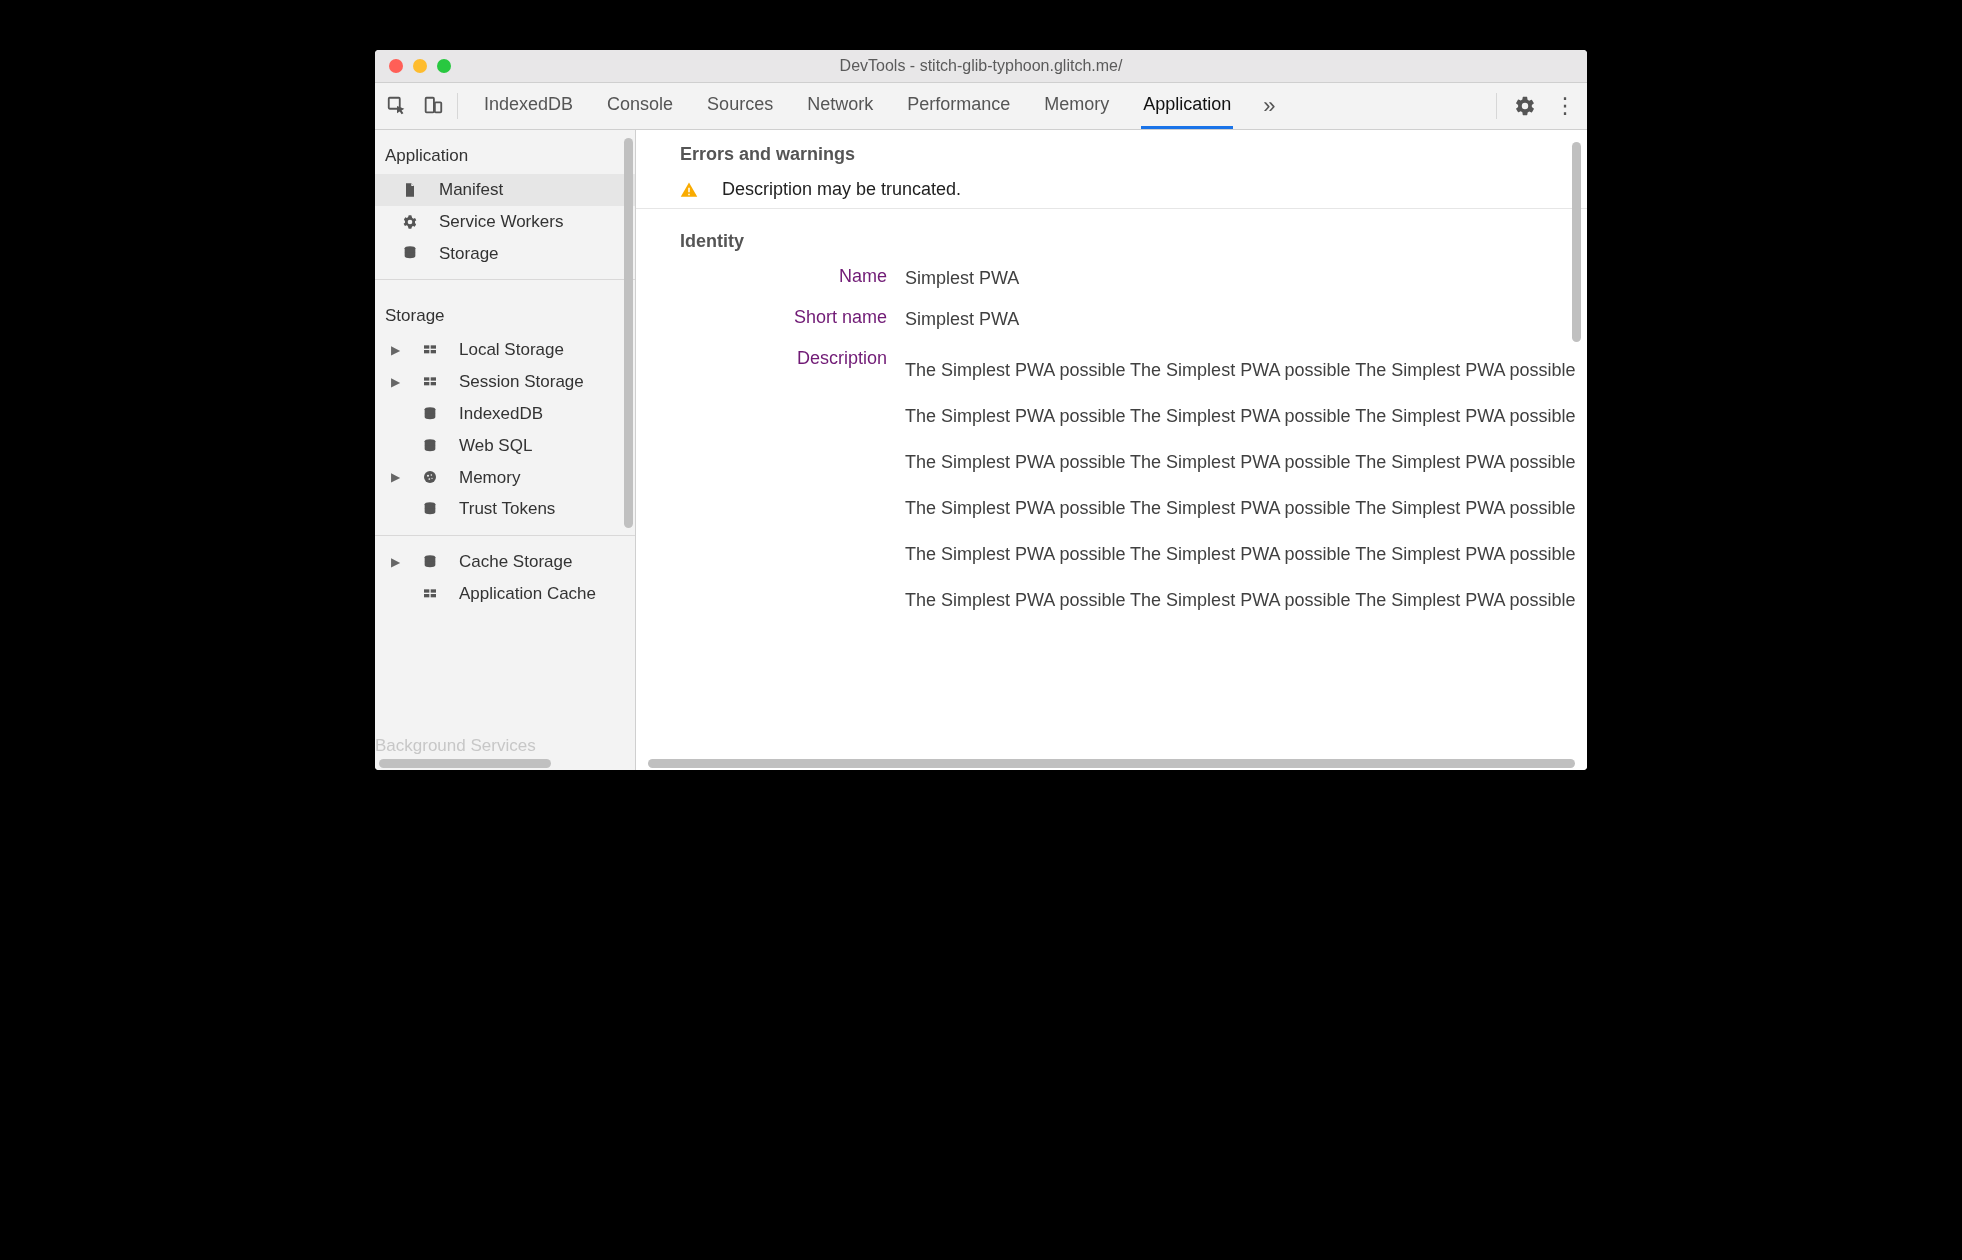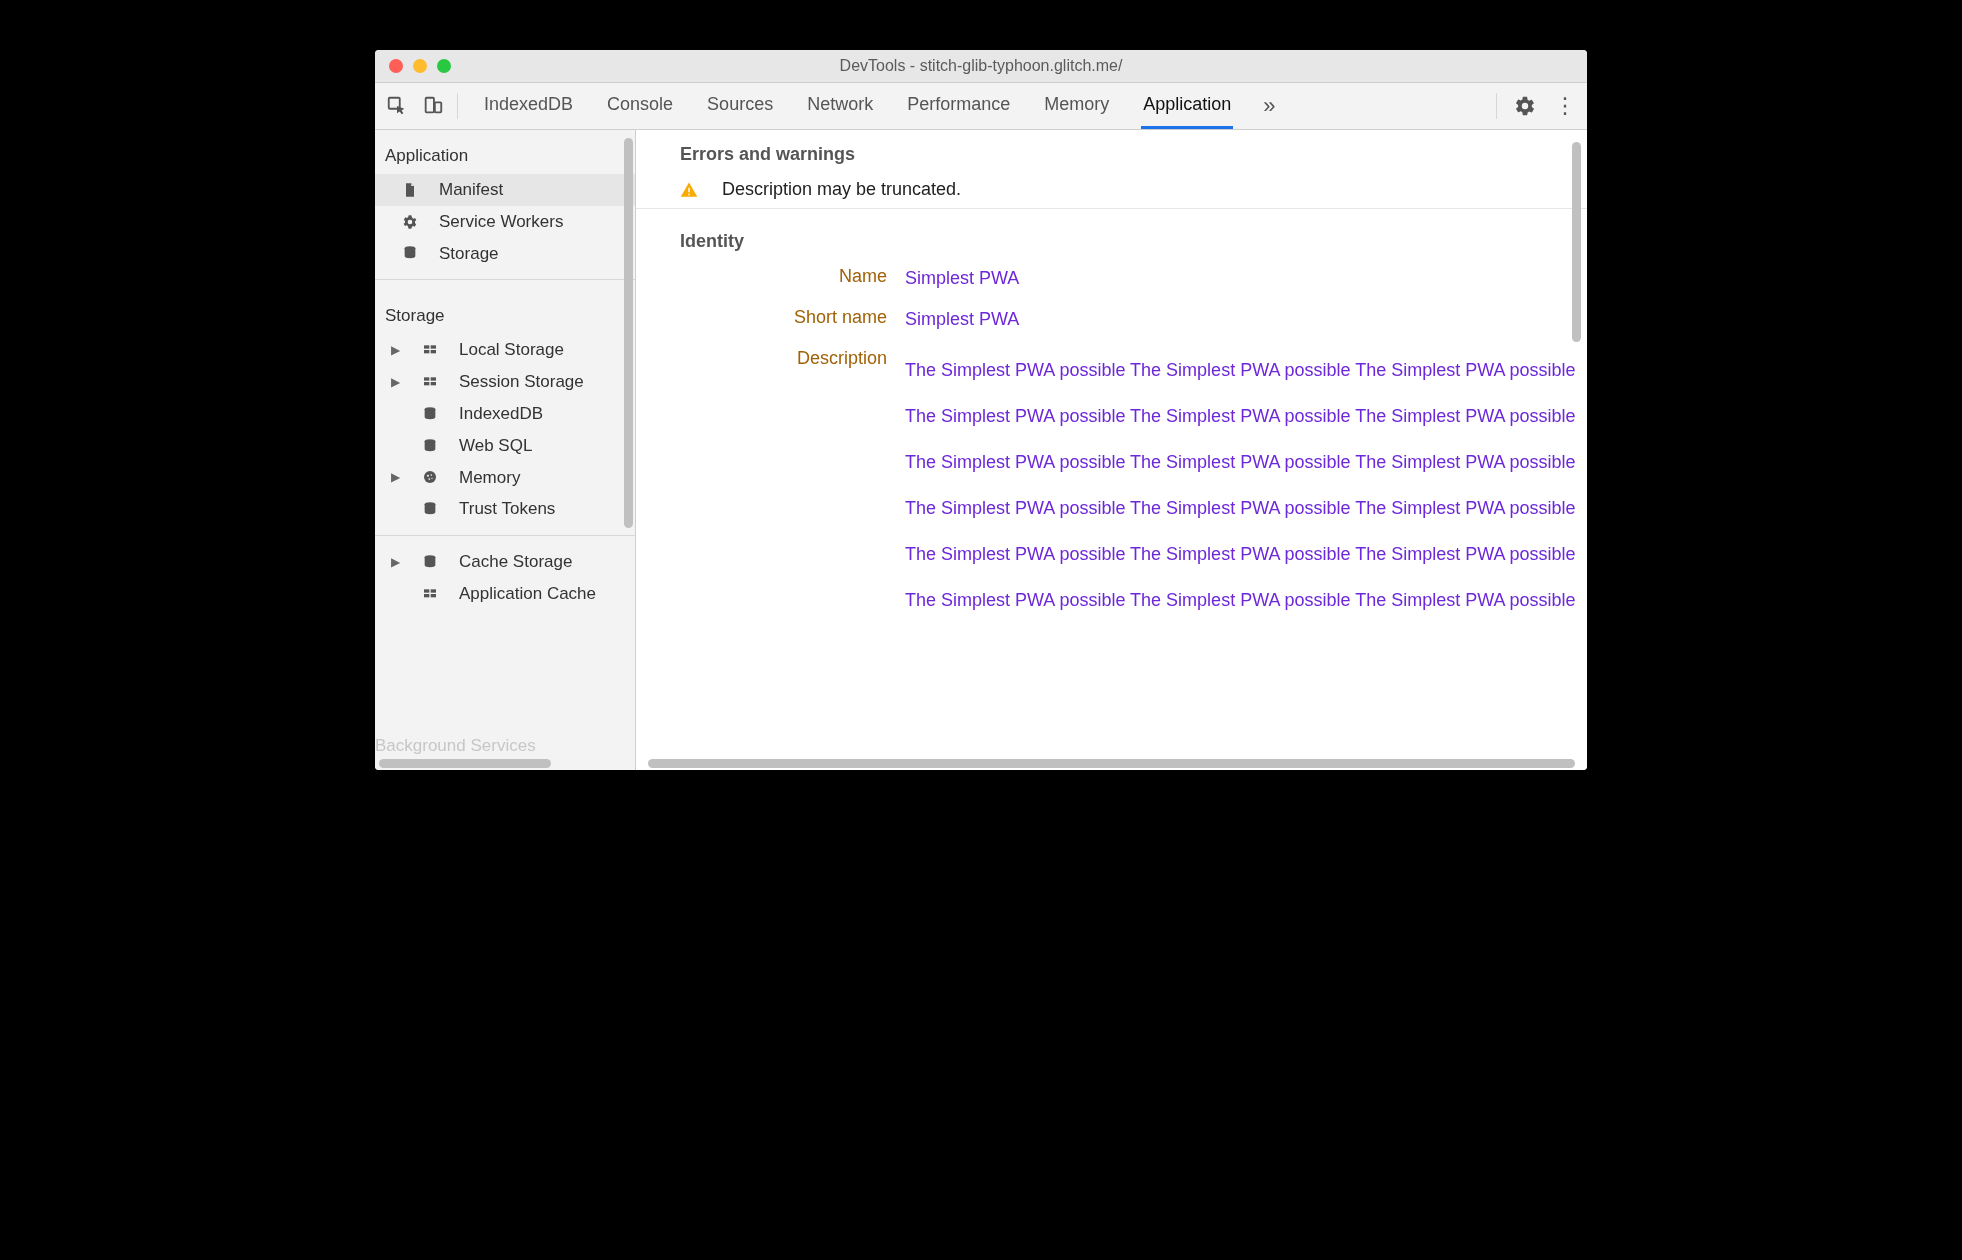--- a/index.html
+++ b/index.html
@@ -134,22 +134,22 @@
   }
   .main-scroll{
     position:absolute;right:6px;top:12px;width:9px;height:200px;
     background:var(--scrollbar);border-radius:5px;
   }
   .main h3{font-size:18px;font-weight:700;color:#555;margin:0 0 14px 0;}
   .warn-line{display:flex;align-items:center;gap:24px;color:#222;font-size:18px;}
   .warnicon{color:#f9ab00;}
   .rule{height:1px;background:#e6e6e6;margin:8px -44px 22px -44px;}
   .kv{display:flex;align-items:flex-start;margin-bottom:16px;}
-  .kv .k{width:225px;text-align:right;color:#a16207;padding-right:18px;font-size:18px;}
-  .kv .v{flex:1;color:#6d28d9;font-size:18px;line-height:2.55;overflow:hidden;}
+  .kv .k{width:225px;text-align:right;color:#701a75;padding-right:18px;font-size:18px;}
+  .kv .v{flex:1;color:#404040;font-size:18px;line-height:2.55;overflow:hidden;}
   .kv .v.nowrap{white-space:nowrap;line-height:1.4;}
   
   .hscroll{
     position:absolute;left:0;right:0;bottom:0;height:14px;
     display:flex;align-items:center;padding:0 4px;
   }
   .hscroll .track{height:9px;background:var(--scrollbar);border-radius:5px;}
   .sidebar .hscroll .track{width:172px;}
   .main .hscroll{left:8px;right:8px;}
   .main .hscroll .track{width:100%;}

